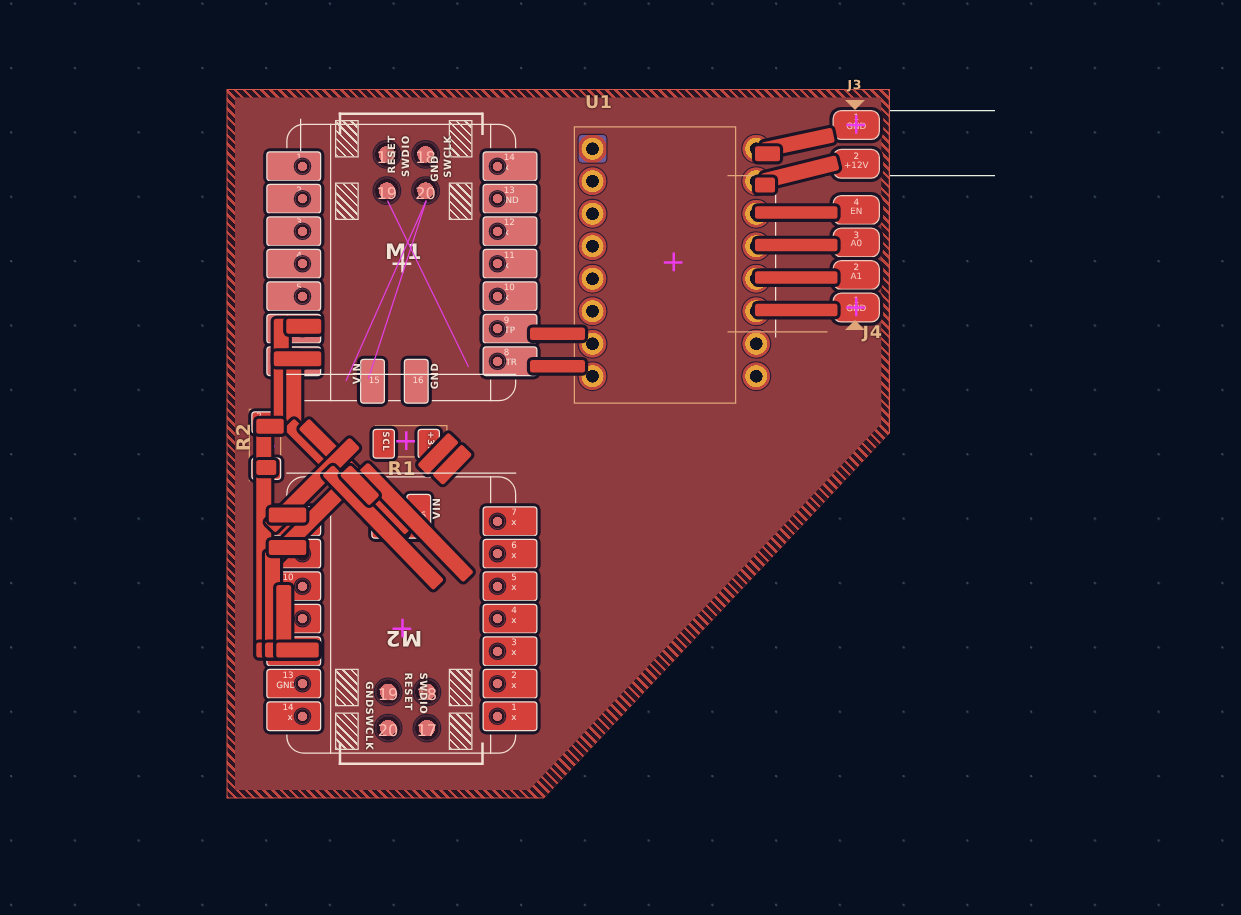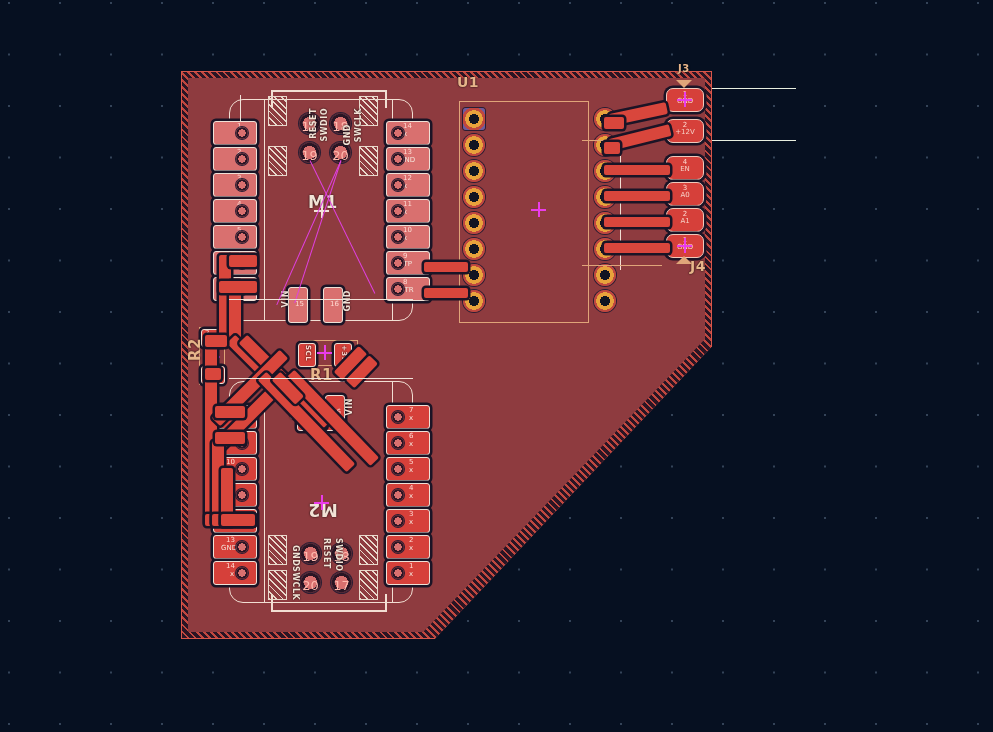--- a/index.html
+++ b/index.html
@@ -226,21 +226,21 @@
   <div class="reftext vtxt flip" style="left:320px;top:108px;font-size:8px;">SWDIO</div>
   <div class="reftext vtxt flip" style="left:343px;top:124px;font-size:8px;">GND</div>
   <div class="reftext vtxt flip" style="left:354px;top:108px;font-size:8px;">SWCLK</div>
 
   <div class="rat" style="left:310px;top:160px;width:148px;transform:rotate(64deg);"></div>
   <div class="rat" style="left:341px;top:160px;width:158px;transform:rotate(114deg);"></div>
   <div class="rat" style="left:341px;top:160px;width:150px;transform:rotate(108deg);"></div>
 
   <div class="courtyard" style="left:459px;top:101px;width:130px;height:222px;"></div>
   <div class="silkline" style="left:620px;top:140px;width:1.4px;height:130px;"></div>
-  <div class="reftext orange" style="left:457px;top:74px;font-size:14px;">U1</div>
+  <div class="reftext orange" style="left:468px;top:74px;font-size:14px;">U1</div>
   <div class="cross" style="left:531px;top:202px;"></div>
 
   <div class="tht square" style="left:463px;top:108px;width:22px;height:22px;"></div>
   <div class="tht" style="left:463px;top:134px;width:22px;height:22px;"></div>
   <div class="tht" style="left:463px;top:160px;width:22px;height:22px;"></div>
   <div class="tht" style="left:463px;top:186px;width:22px;height:22px;"></div>
   <div class="tht" style="left:463px;top:212px;width:22px;height:22px;"></div>
   <div class="tht" style="left:463px;top:238px;width:22px;height:22px;"></div>
   <div class="tht" style="left:463px;top:264px;width:22px;height:22px;"></div>
   <div class="tht" style="left:463px;top:290px;width:22px;height:22px;"></div>

